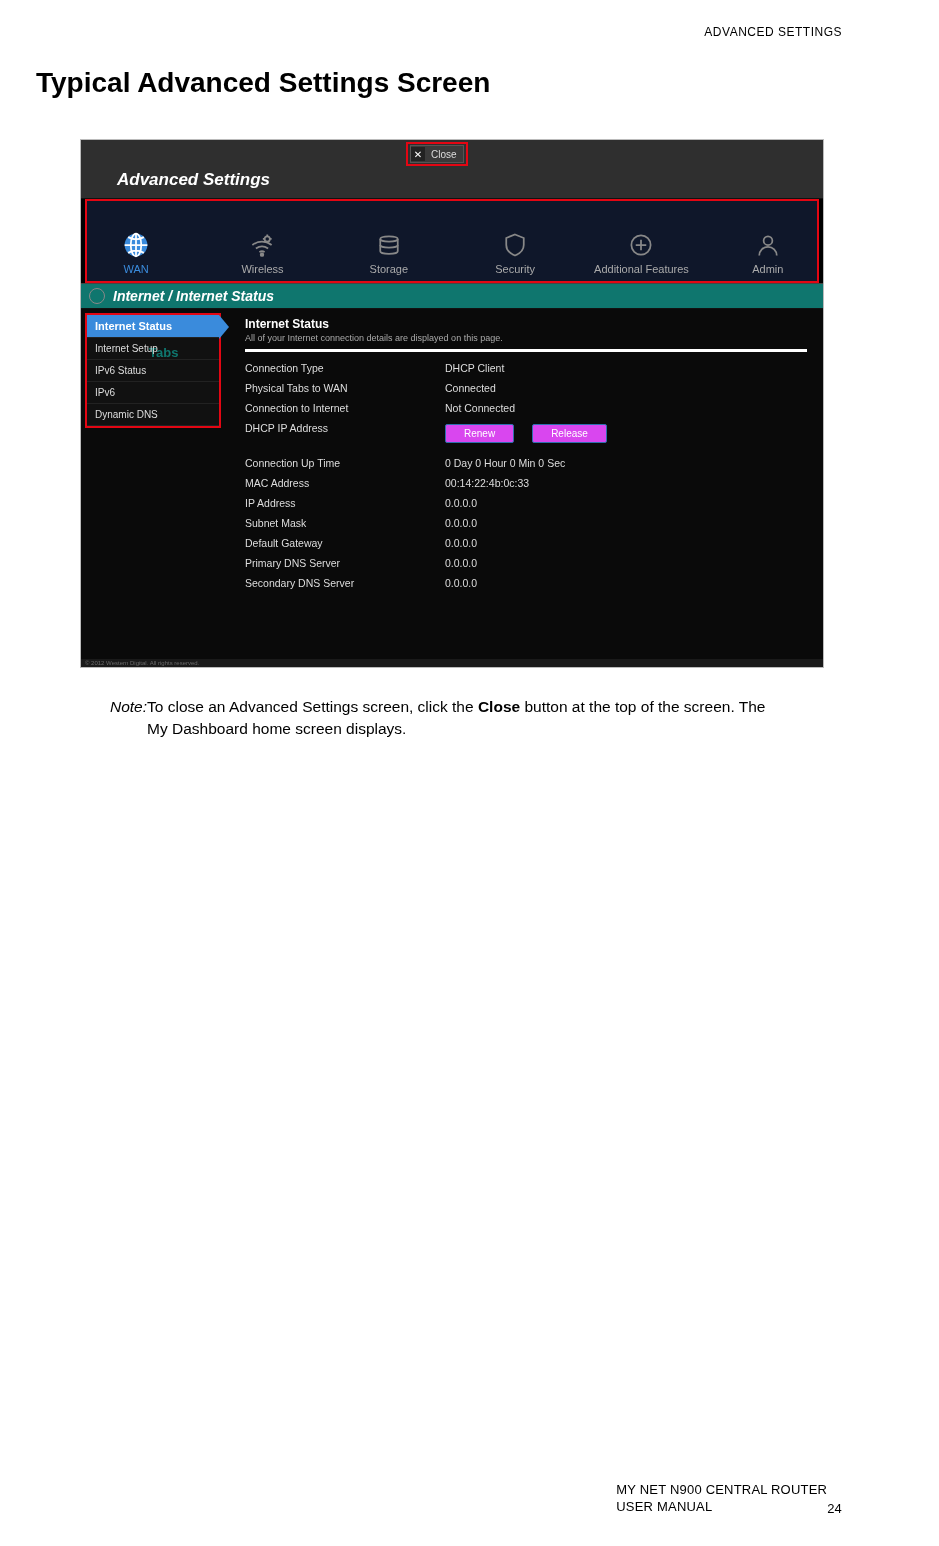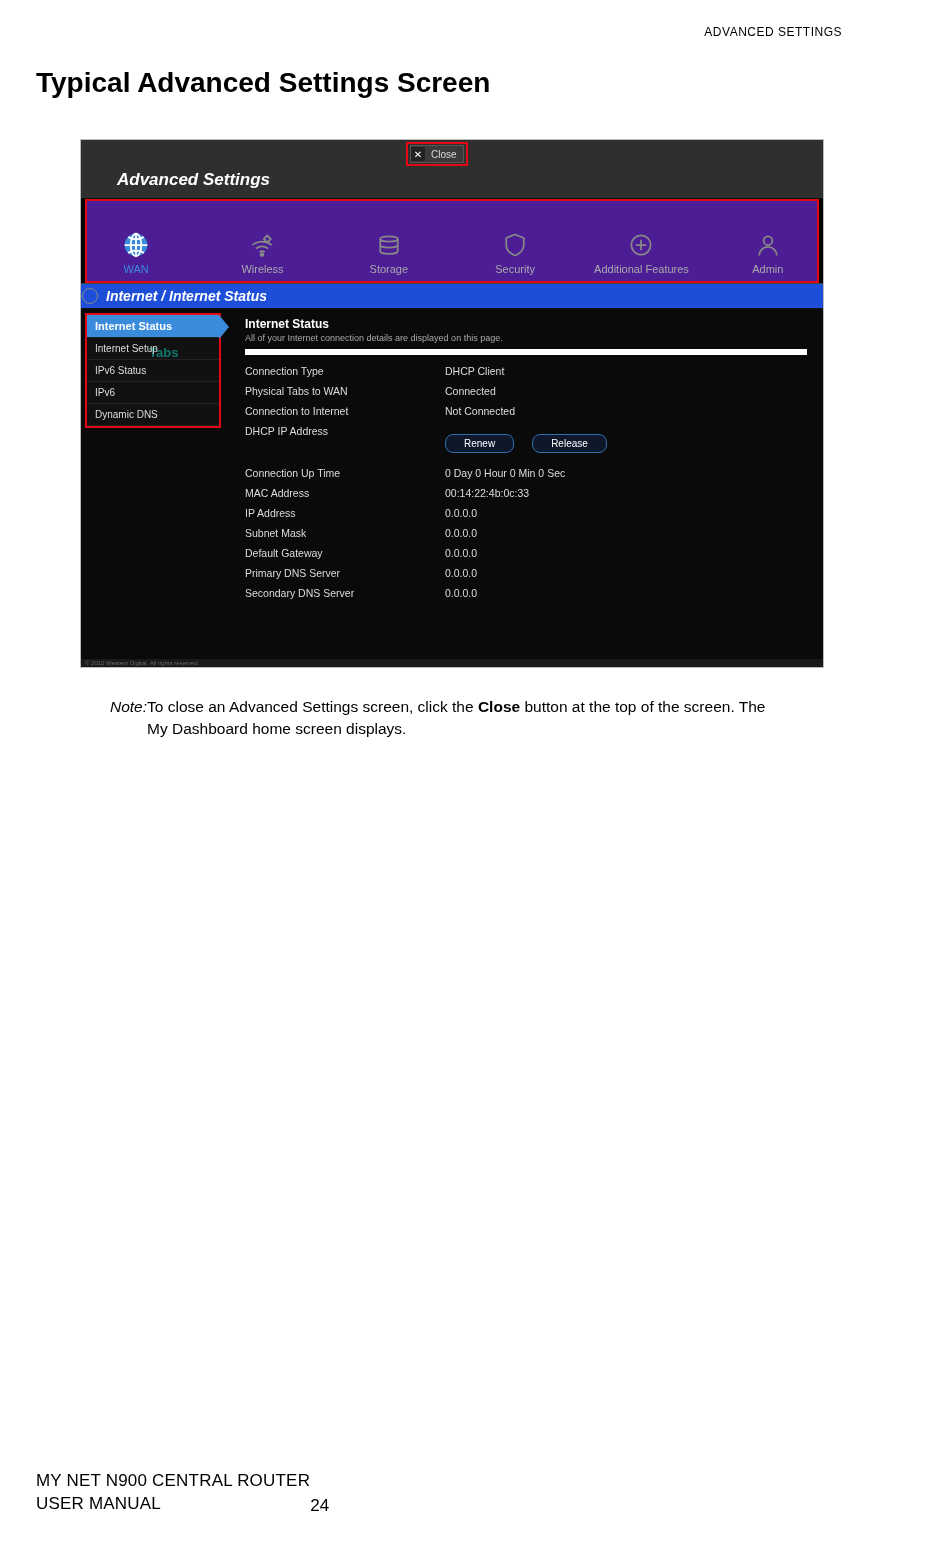--- a/index.html
+++ b/index.html
@@ -100,21 +100,21 @@
     padding: 6px 14px 8px 36px;
     border-bottom: 1px solid #111;
   }
   
   .cat-wrap {
     border: 2px solid #e30613;
     margin: 0 4px;
   }
   .cat-row {
     display: flex;
-    background: #4c1d95;
+    background: #0f172a;
     gap: 28px;
   }
   .cat {
     flex: 1;
     display: flex;
     flex-direction: column;
     align-items: center;
     justify-content: flex-end;
     height: 74px;
     color: #aaa;
@@ -123,24 +123,24 @@
     padding-bottom: 6px;
   }
   .cat.active { color: #3a8bdc; }
   .cat svg { width: 28px; height: 28px; }
   .cat.active svg { stroke: #3a8bdc; fill: none; }
   .cat svg { stroke: #888; fill: none; stroke-width: 2; }
   .globe-circle { fill:#3a8bdc; stroke:none; }
 
   
   .breadcrumb-row {
-    background: #1d4ed8;
+    background: #0f766e;
     border-top: 1px solid #444;
     border-bottom: 1px solid #111;
-    padding: 4px 1px;
+    padding: 4px 8px;
     display: flex;
     align-items: center;
     gap: 8px;
   }
   .bc-icon {
     width: 14px; height: 14px;
     border-radius: 50%;
     border: 1px solid #888;
     display: inline-block;
   }
@@ -204,45 +204,44 @@
   }
   .content h4 {
     margin: 0 0 2px 0;
     font-size: 12px;
     font-weight: 700;
     color: #fff;
   }
   .content .desc {
     font-size: 9px;
     color: #aaa;
-    border-bottom: 6px solid #ffffff;
+    border-bottom: 3px solid #ffffff;
     padding-bottom: 6px;
     margin-bottom: 10px;
   }
   .kv {
     display: flex;
     font-size: 10.5px;
     color: #ddd;
     margin-bottom: 8px;
   }
   .kv .k { width: 200px; }
   .kv .v { }
   .btns {
     display: flex;
     gap: 18px;
     margin: 2px 0 6px 0;
   }
   .pill {
-    background: #0f172a;
+    background: #d946ef;
     color: #fff;
     font-size: 10px;
     padding: 3px 18px;
-    border-radius: 8px;
+    border-radius: 2px;
     border: 1px solid #2e6fae;
-    margin-top: 7px;
   }
   .copyright {
     font-size: 6px;
     color: #6a6a6a;
     background: #1a1a1a;
     padding: 1px 4px;
   }
 
   .note-block {
     margin: 28px 0 0 74px;
@@ -257,23 +256,23 @@
     margin-right: 0;
   }
   .note-text .bold { font-weight: 700; }
 
   .footer {
     position: absolute;
     left: 36px;
     bottom: 30px;
     right: 36px;
     display: flex;
-    justify-content: flex-start;
+    justify-content: flex-end;
     align-items: flex-end;
-    font-size: 17px;
+    font-size: 13px;
     letter-spacing: 0.2px;
   }
   .footer-left { line-height: 1.35; }
 </style>
 </head>
 <body>
 
 <div class="page">
   <div class="running-header">ADVANCED SETTINGS</div>
 

